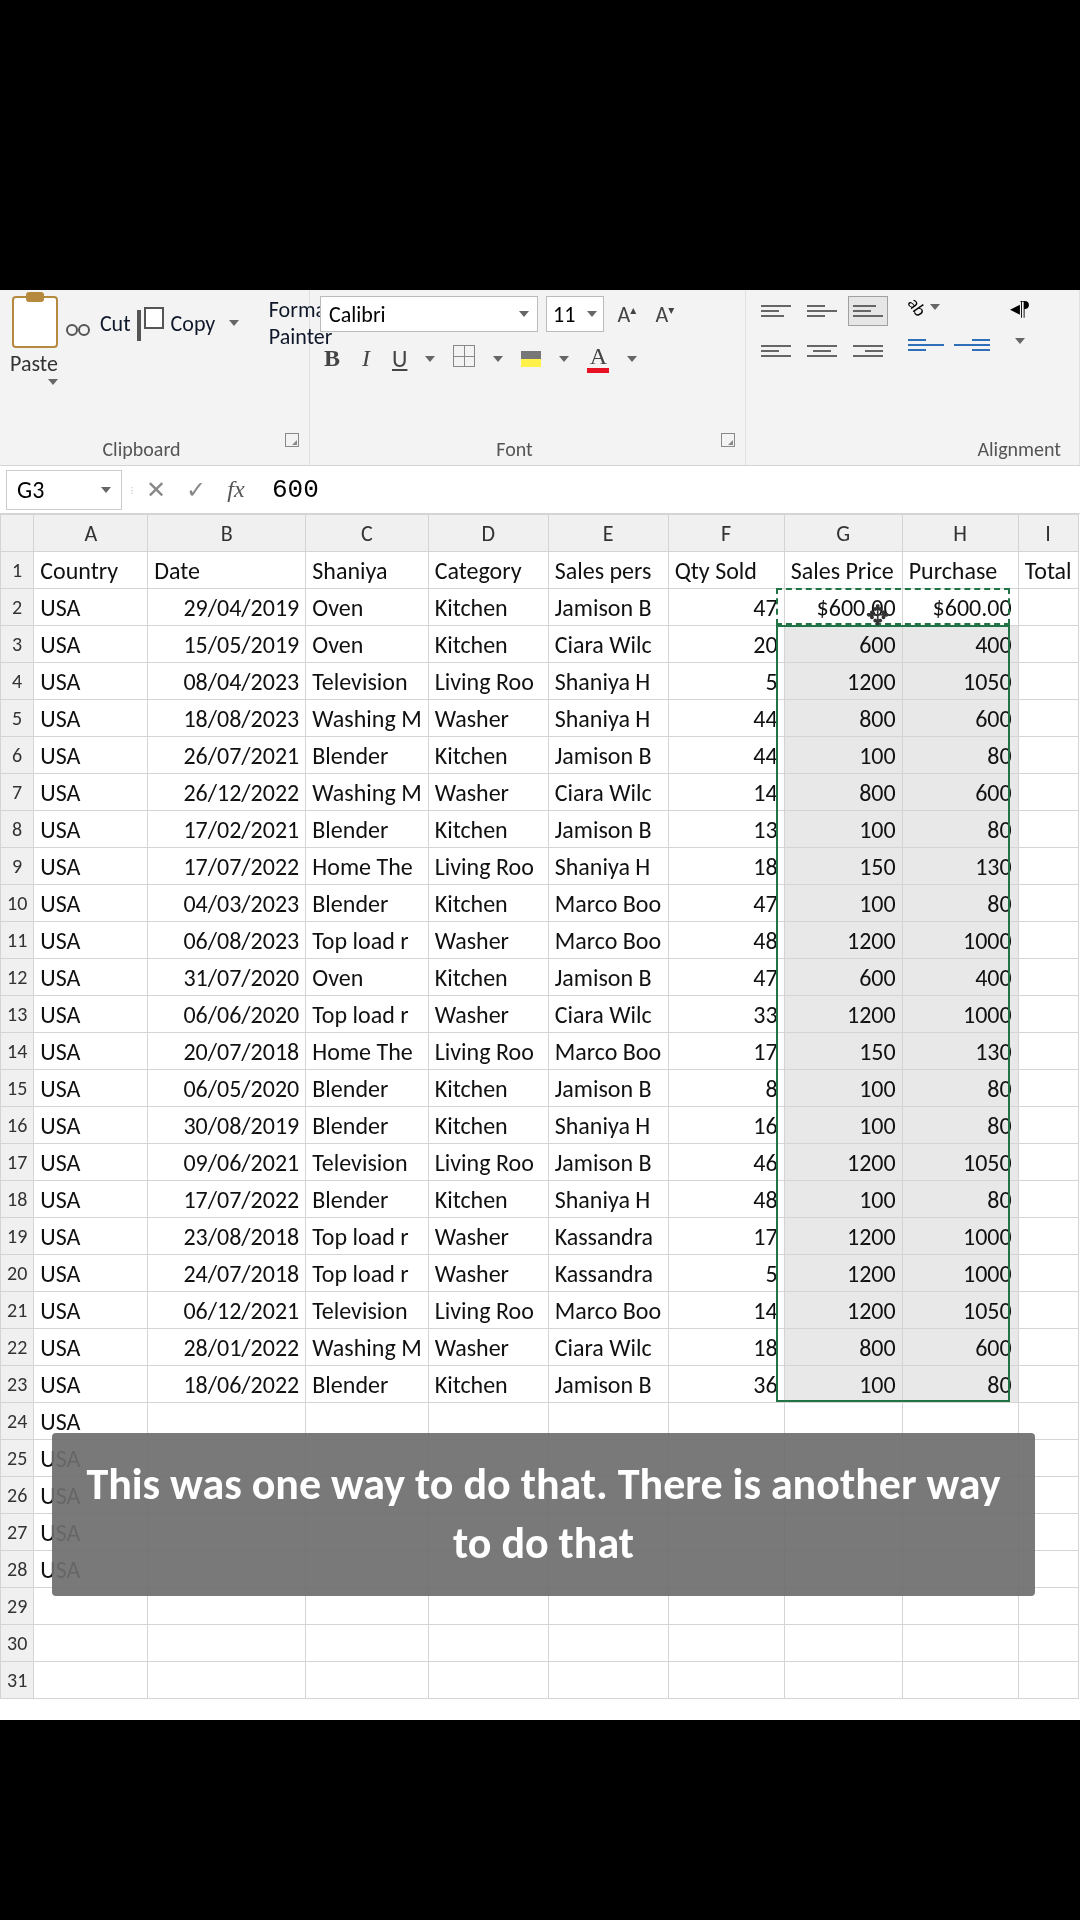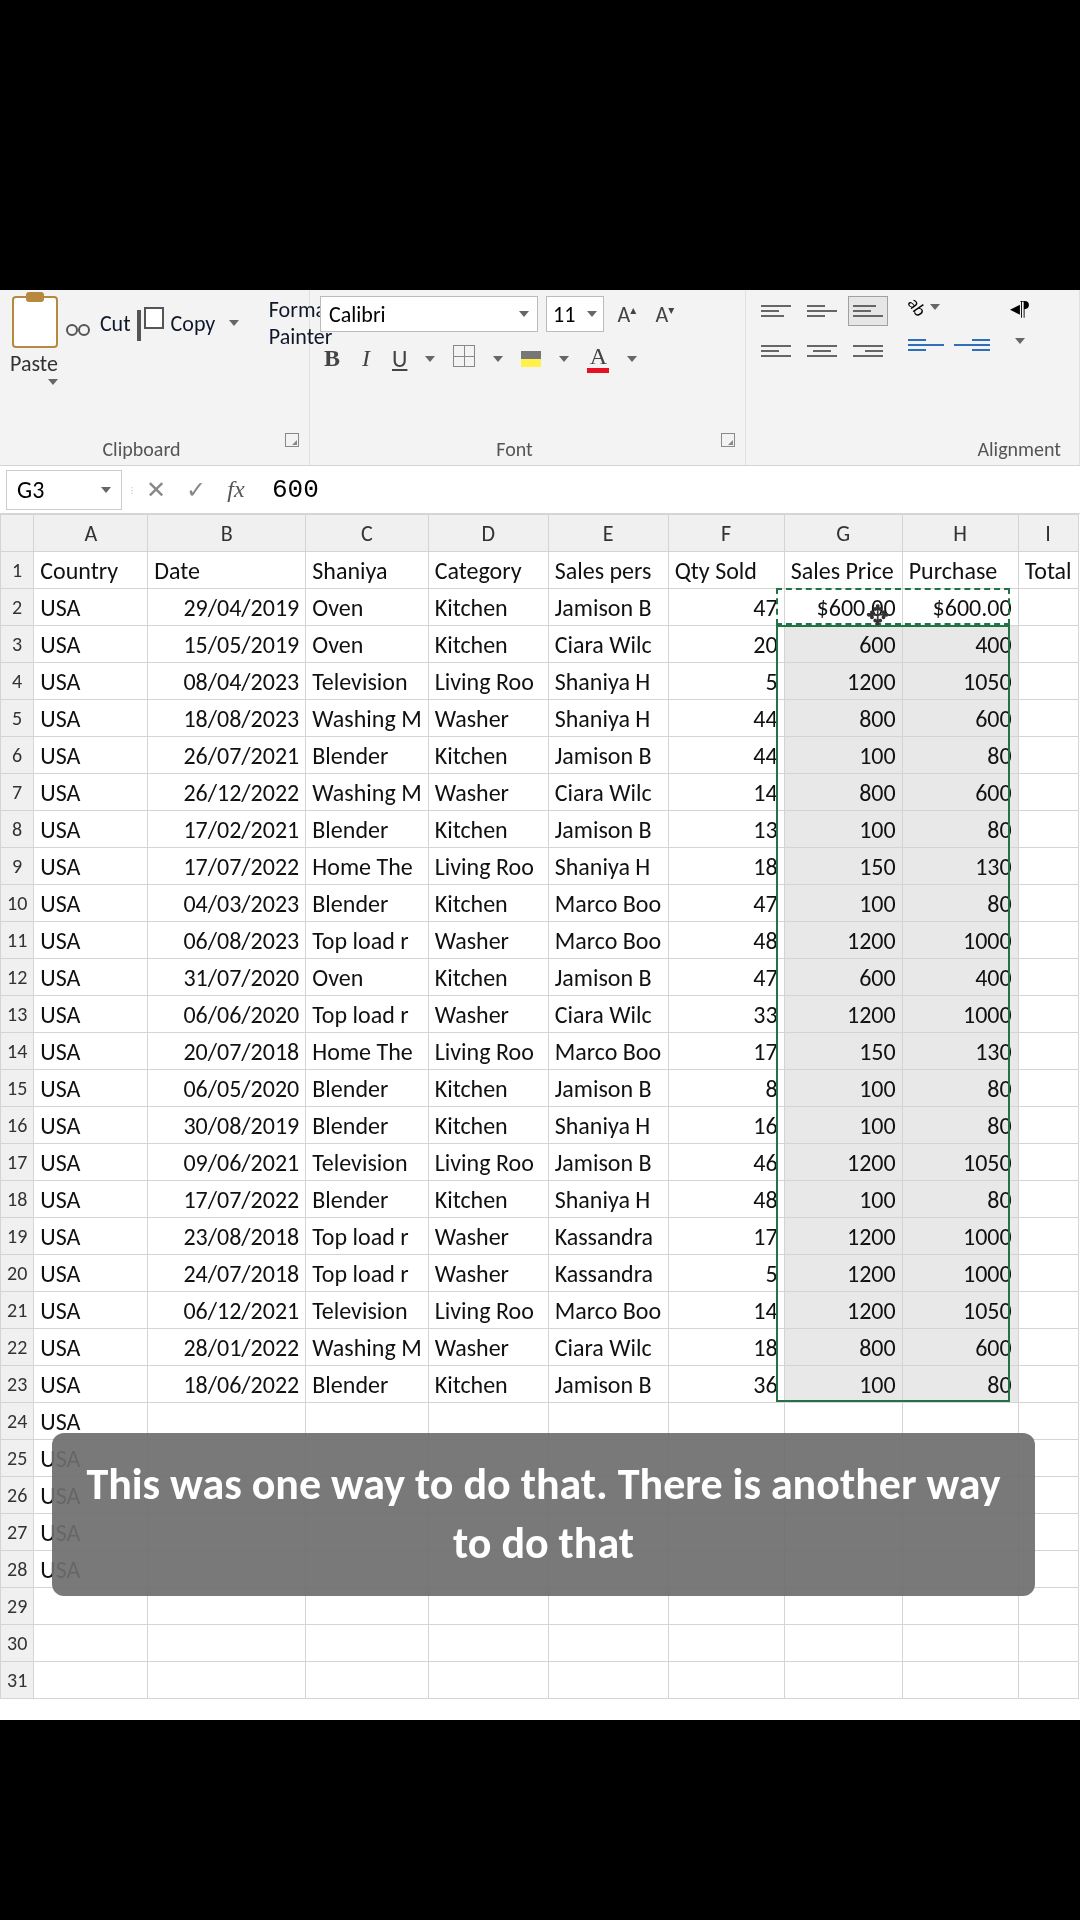--- a/index.html
+++ b/index.html
@@ -71,21 +71,21 @@
   th { background: #f0f0f0; font-weight: normal; text-align: center; font-size: 22px; color: #333; }
   .rowh { background: #f0f0f0; text-align: center; width: 28px; font-size: 20px; color: #333; }
   .colA { width: 114px; } .colB { width: 158px; } .colC { width: 120px; } .colD { width: 120px; }
   .colE { width: 120px; } .colF { width: 116px; } .colG { width: 118px; } .colH { width: 116px; } .colI { width: 58px; }
   .tr { text-align: right; }
   .sel { background: #e8e8e8; }
   .marq { position: absolute; border: 2px dashed #217346; pointer-events: none; }
   .hdr-row td { font-weight: normal; }
 
   
-  .caption { position: absolute; left: 52px; right: 45px; background: rgba(110,110,110,0.92); color: #fff; font-size: 44px; font-weight: 600; text-align: center; padding: 22px 18px; border-radius: 12px; line-height: 1.35; }
+  .caption { position: absolute; left: 52px; right: 45px; background: rgba(110,110,110,0.92); color: #fff; font-size: 44px; font-weight: 600; text-align: center; padding: 22px 18px; border-radius: 4px; line-height: 1.35; }
   .cursor-ov { position: absolute; font-size: 28px; color: #333; pointer-events: none; }
 </style>
 </head>
 <body>
 
 <div class="stage">
 
   <div class="ribbon">
     <div class="group" style="width:310px">
       <div class="clip-top">

